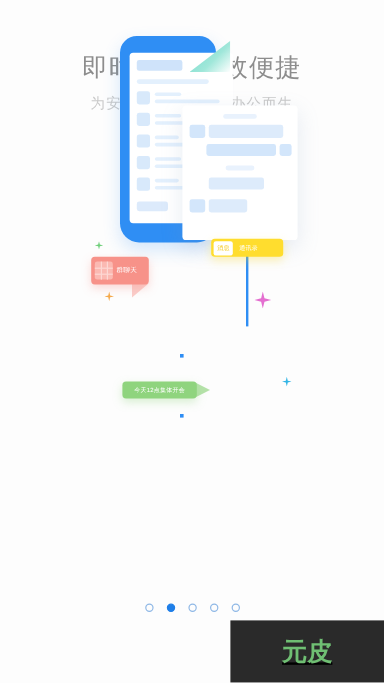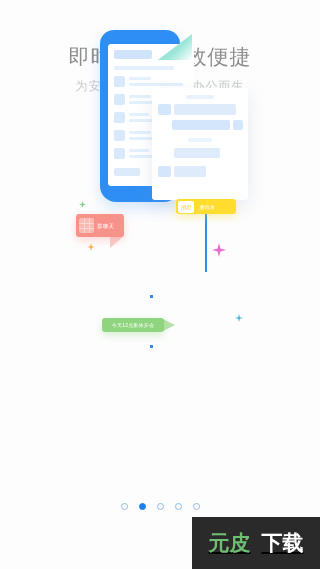--- a/index.html
+++ b/index.html
@@ -240,17 +240,16 @@
     <span class="dot"></span>
     <span class="dot active"></span>
     <span class="dot"></span>
     <span class="dot"></span>
     <span class="dot"></span>
   </div>
 
   <div class="wm">
     <div class="wm-top">
       <span class="wm-g">元皮</span>
-      <span class="wm-w">下载</span>
     </div>
   </div>
 
 </div>
 
 </body></html>

